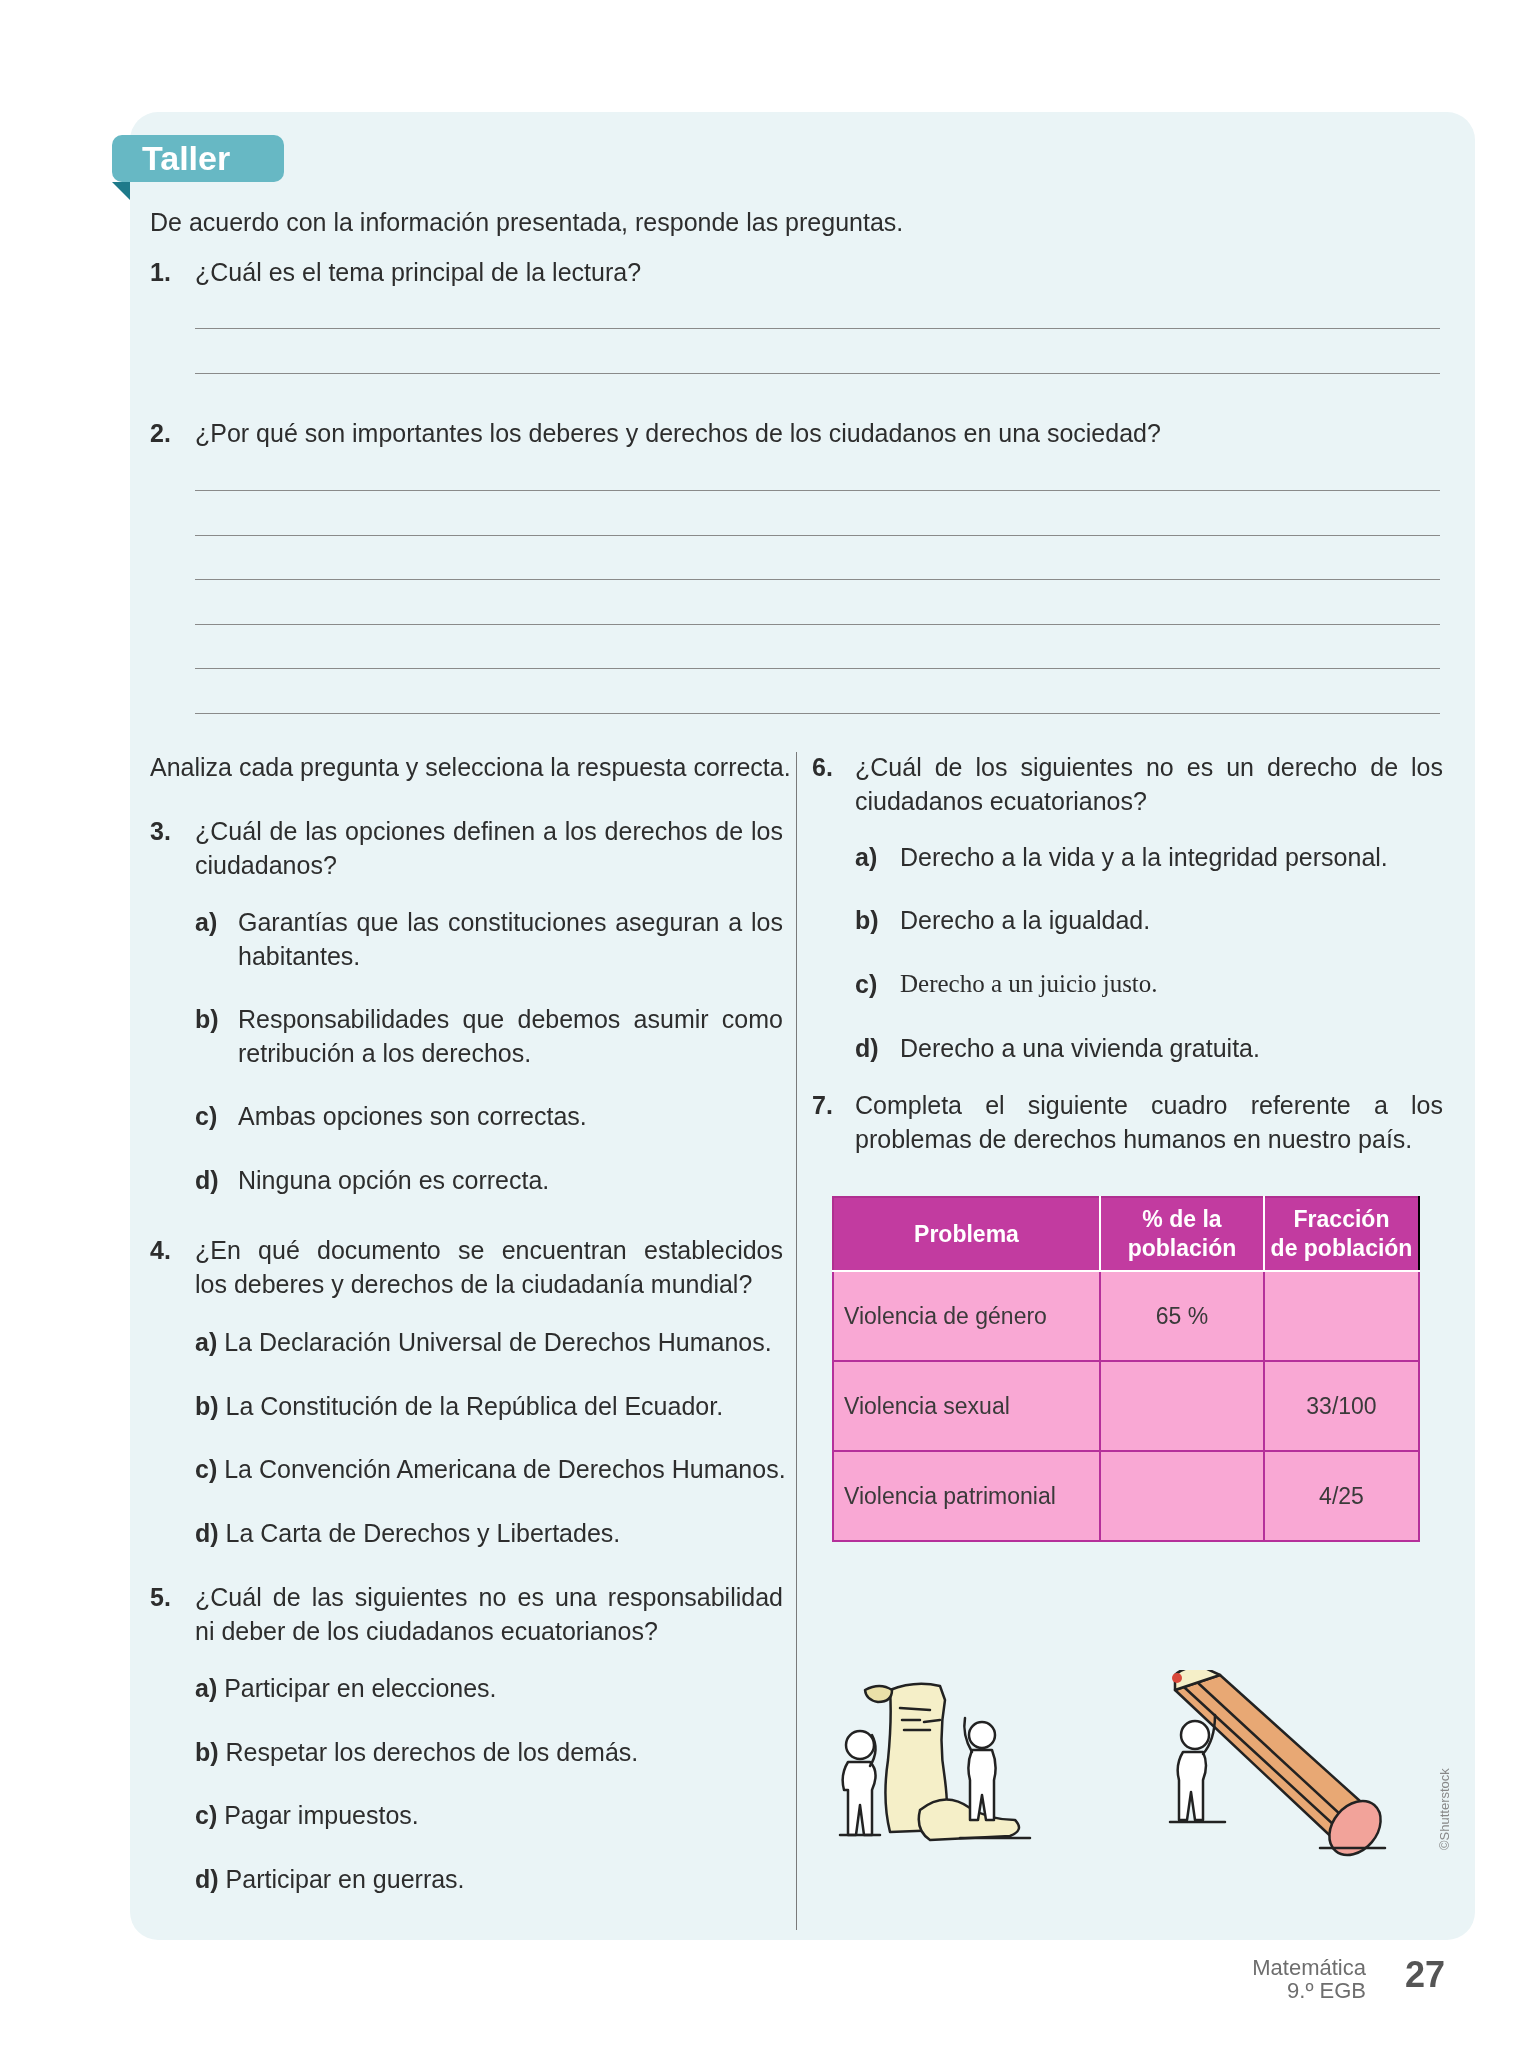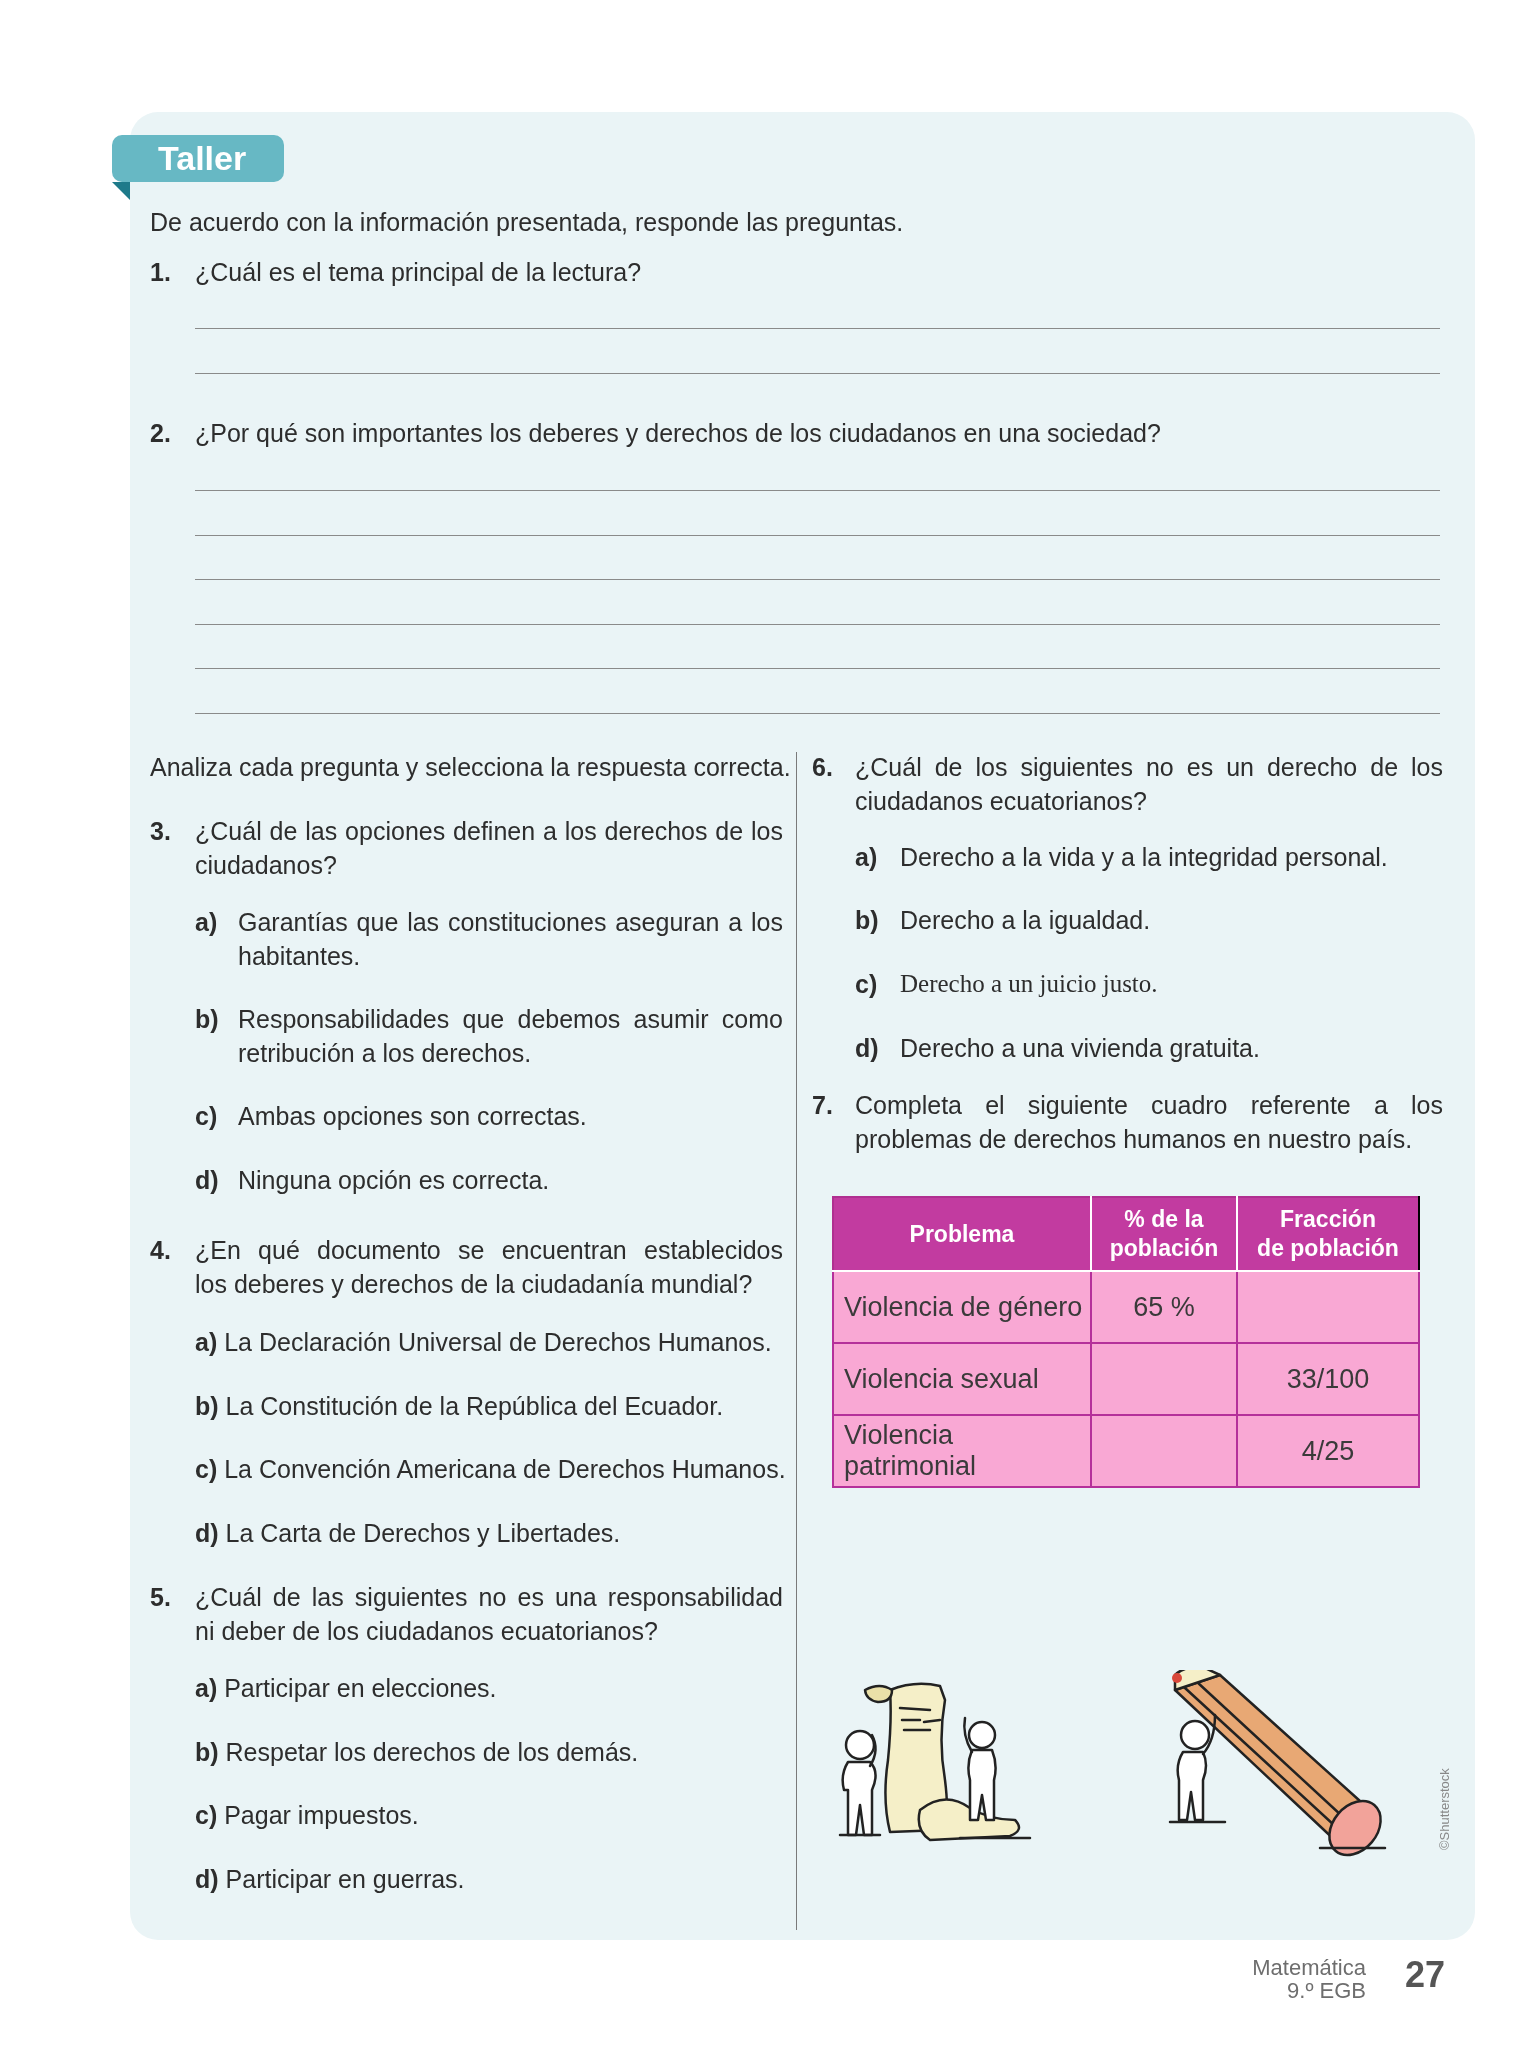--- a/index.html
+++ b/index.html
@@ -1,33 +1,33 @@
 <!DOCTYPE html>
 <html><head>
 <meta charset="utf-8">
 <style>
   html,body{margin:0;padding:0;}
   body{width:1536px;height:2048px;background:#ffffff;position:relative;overflow:hidden;
        font-family:"Liberation Sans",sans-serif;color:#2a2a2a;}
   .panel{position:absolute;left:130px;top:112px;width:1345px;height:1828px;background:#eaf4f6;border-radius:28px;}
   .tag{position:absolute;left:112px;top:135px;width:172px;height:47px;background:#67b8c4;border-radius:10px;
-       color:#fff;font-weight:bold;font-size:34px;line-height:47px;padding-left:46px;box-sizing:border-box;}
+       color:#fff;font-weight:bold;font-size:34px;line-height:47px;padding-left:30px;box-sizing:border-box;}
   .tag-fold{position:absolute;left:112px;top:182px;width:0;height:0;border-top:18px solid #1e7a8a;border-left:18px solid transparent;}
   .txt{position:absolute;font-size:25px;line-height:34px;color:#2d2d2d;}
   .num{position:absolute;font-size:25px;font-weight:bold;line-height:34px;color:#2d2d2d;}
   .lbl{font-weight:bold;}
   .line{position:absolute;left:195px;width:1245px;height:1px;background:#8a8a8a;}
   .justify{text-align:justify;text-align-last:justify;}
   .vdiv{position:absolute;left:796px;top:752px;width:1px;height:1178px;background:#7a7a7a;}
   table.t{position:absolute;left:832px;top:1196px;width:588px;border-collapse:collapse;background:#f9a8d4;}
   table.t th{background:#c23ba0;color:#fff;font-weight:bold;font-size:23px;line-height:29px;height:72px;
        border:2px solid #ffffff;border-top:2px solid #b02f90;padding:0;text-align:center;}
   table.t th:first-child{border-left:2px solid #b02f90;}
   table.t th:last-child{border-right:2px solid #000000;margin-left:8px;}
-  table.t td{border:2px solid #b5309a;height:70px;font-size:27px;color:#3a3a3a;padding:0;}
+  table.t td{border:2px solid #b5309a;height:70px;font-size:23px;color:#3a3a3a;padding:9px;}
   table.t td.c0{text-align:left;padding-left:10px;width:246px;}
   table.t td.c1{text-align:center;width:144px;}
   table.t td.c2{text-align:center;}
   .illus{position:absolute;}
   .footer-sub{position:absolute;right:170px;font-size:22px;color:#6e6e6e;text-align:right;}
   .pagenum{position:absolute;left:1405px;top:1954px;font-size:36px;font-weight:bold;color:#555;}
   .credit{position:absolute;left:1437px;top:1850px;font-size:13px;color:#888;transform:rotate(-90deg);transform-origin:left top;white-space:nowrap;}
 </style>
 </head>
 <body>

